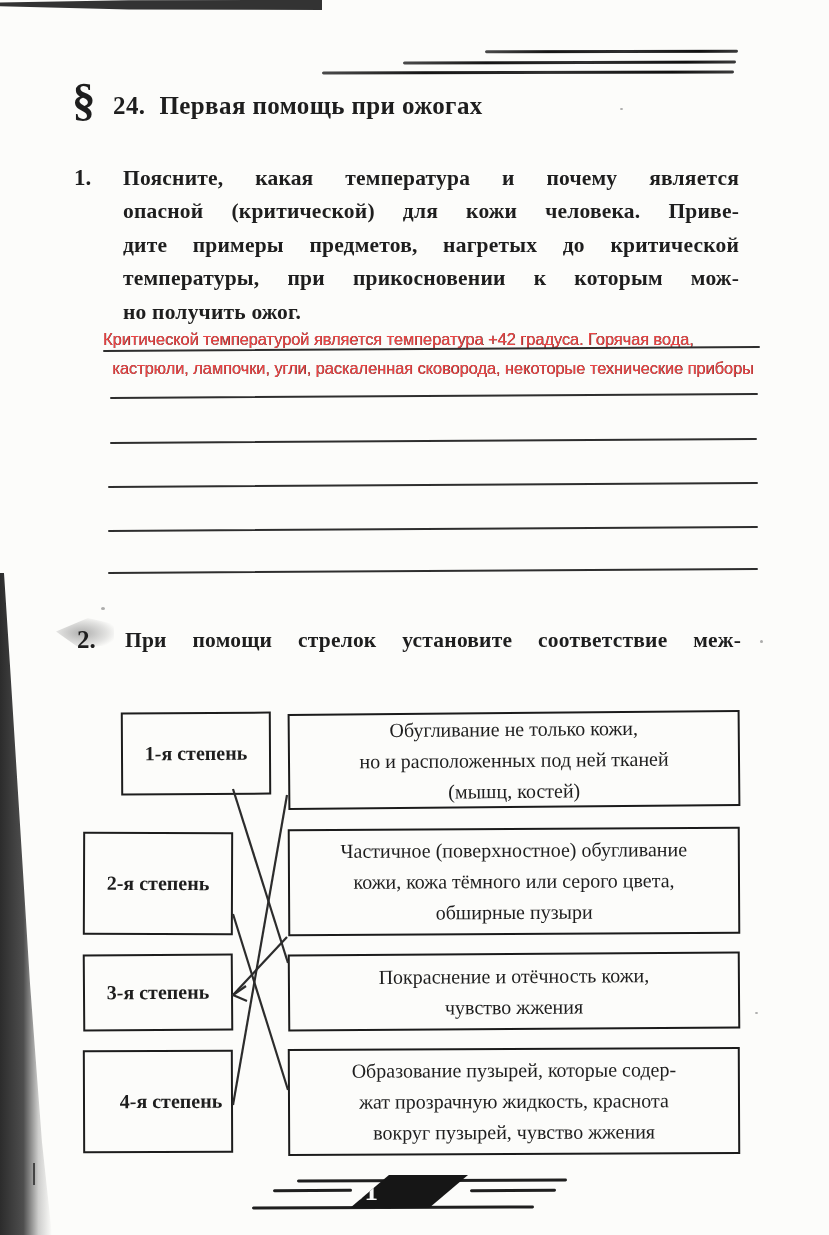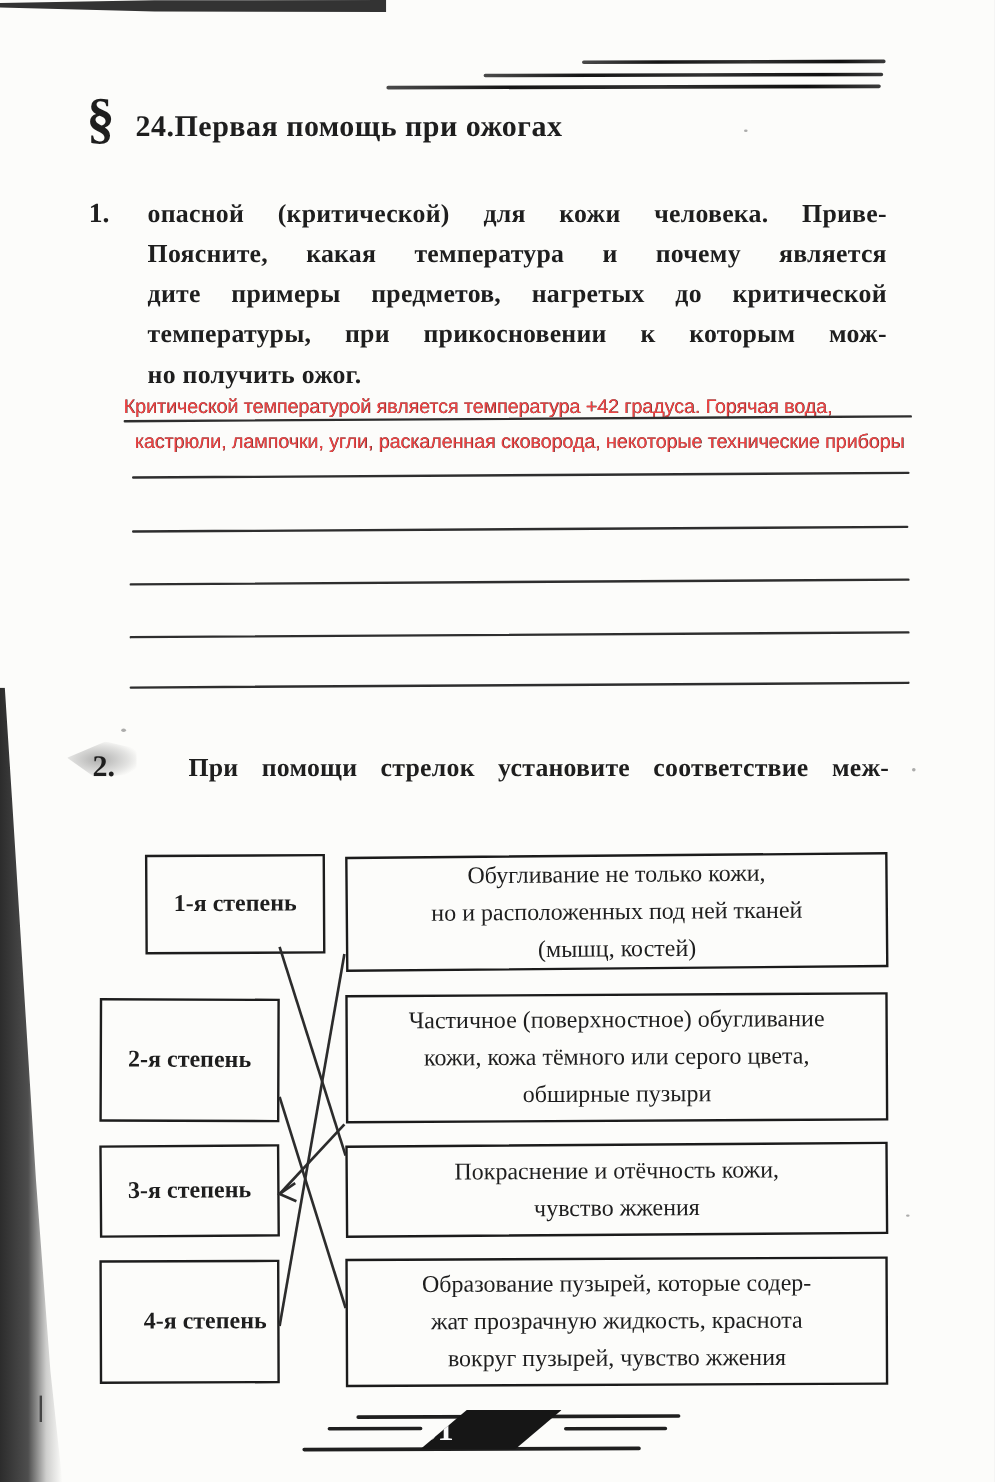--- a/index.html
+++ b/index.html
@@ -27,21 +27,21 @@
   .speck{position:absolute;background:#6a6a6a;border-radius:50%;opacity:.55;}
   .pencil-smudge{
     position:absolute;left:56px;top:618px;width:58px;height:30px;
     background:radial-gradient(ellipse at 45% 50%,rgba(125,125,125,.6),rgba(150,150,150,.25) 55%,rgba(160,160,160,0) 78%);
     clip-path:polygon(0 45%,55% 0,100% 20%,100% 90%,40% 100%);
   }
   .tick-mark{position:absolute;left:33px;top:1163px;width:2px;height:22px;background:#444;}
   
   .para-mark{position:absolute;left:72px;top:76px;font-size:47px;font-weight:700;line-height:1;}
   .heading{position:absolute;left:113px;top:92px;font-size:25px;font-weight:700;letter-spacing:.4px;white-space:nowrap;}
-  .heading .num{}
+  .heading .num{margin-right:14px;}
   
   .q-num{position:absolute;font-weight:700;font-size:23px;}
   .q-text{position:absolute;width:616px;font-size:21.5px;font-weight:600;letter-spacing:.2px;}
   .q-text .jline{height:33.4px;line-height:33.4px;text-align:justify;text-align-last:justify;white-space:nowrap;}
   .q-text .lline{height:33.4px;line-height:33.4px;text-align:left;}
   
   .answer-line{
     position:absolute;left:103px;width:660px;
     font-family:"Liberation Sans","DejaVu Sans",sans-serif;
     font-size:16.5px;color:#ef4444;letter-spacing:-0.1px;
@@ -92,39 +92,39 @@
   <div class="speck" style="left:760px;top:640px;width:3px;height:3px;"></div>
   <div class="speck" style="left:755px;top:1012px;width:3px;height:2px;"></div>
 
   <div class="para-mark">§</div>
   <div class="heading">
     <span class="num">24.</span><span>Первая помощь при ожогах</span>
   </div>
 
   <div class="q-num" style="left:74px;top:165px;">1.</div>
   <div class="q-text" style="left:123px;top:162px;">
+    <div class="jline">Поясните, какая температура и почему является</div>
     <div class="jline">опасной (критической) для кожи человека. Приве-</div>
-    <div class="jline">Поясните, какая температура и почему является</div>
     <div class="jline">дите примеры предметов, нагретых до критической</div>
     <div class="jline">температуры, при прикосновении к которым мож-</div>
     <div class="lline">но получить ожог.</div>
   </div>
 
   <div class="answer-line" style="top:330px;">Критической температурой является температура +42 градуса. Горячая вода,</div>
   <div class="answer-line" style="top:359px;text-align:center;">кастрюли, лампочки, угли, раскаленная сковорода, некоторые технические приборы</div>
   <div class="rule" style="left:103px;top:348px;width:657px;"></div>
   <div class="rule" style="left:110px;top:395px;width:648px;"></div>
   <div class="rule" style="left:110px;top:440px;width:647px;"></div>
   <div class="rule" style="left:108px;top:484px;width:650px;"></div>
   <div class="rule" style="left:108px;top:528px;width:650px;"></div>
   <div class="rule" style="left:108px;top:570px;width:650px;"></div>
 
   <div class="q-num" style="left:77px;top:626px;font-size:25px;">2.</div>
   <div class="q-text" style="left:125px;top:623px;">
-    <div class="jline" style="height:35px;line-height:35px;margin-left:32px;">При помощи стрелок установите соответствие меж-</div>
+    <div class="jline" style="height:35px;line-height:35px;">При помощи стрелок установите соответствие меж-</div>
   </div>
 
   <div class="degree-box" style="top:712px;height:83px;transform:rotate(-0.3deg);margin-left:38px;">
     <span>1-я степень</span>
   </div>
   <div class="degree-box" style="top:832px;height:103px;transform:rotate(0.2deg);">
     <span>2-я степень</span>
   </div>
   <div class="degree-box" style="top:954px;height:77px;transform:rotate(-0.4deg);">
     <span>3-я степень</span>

